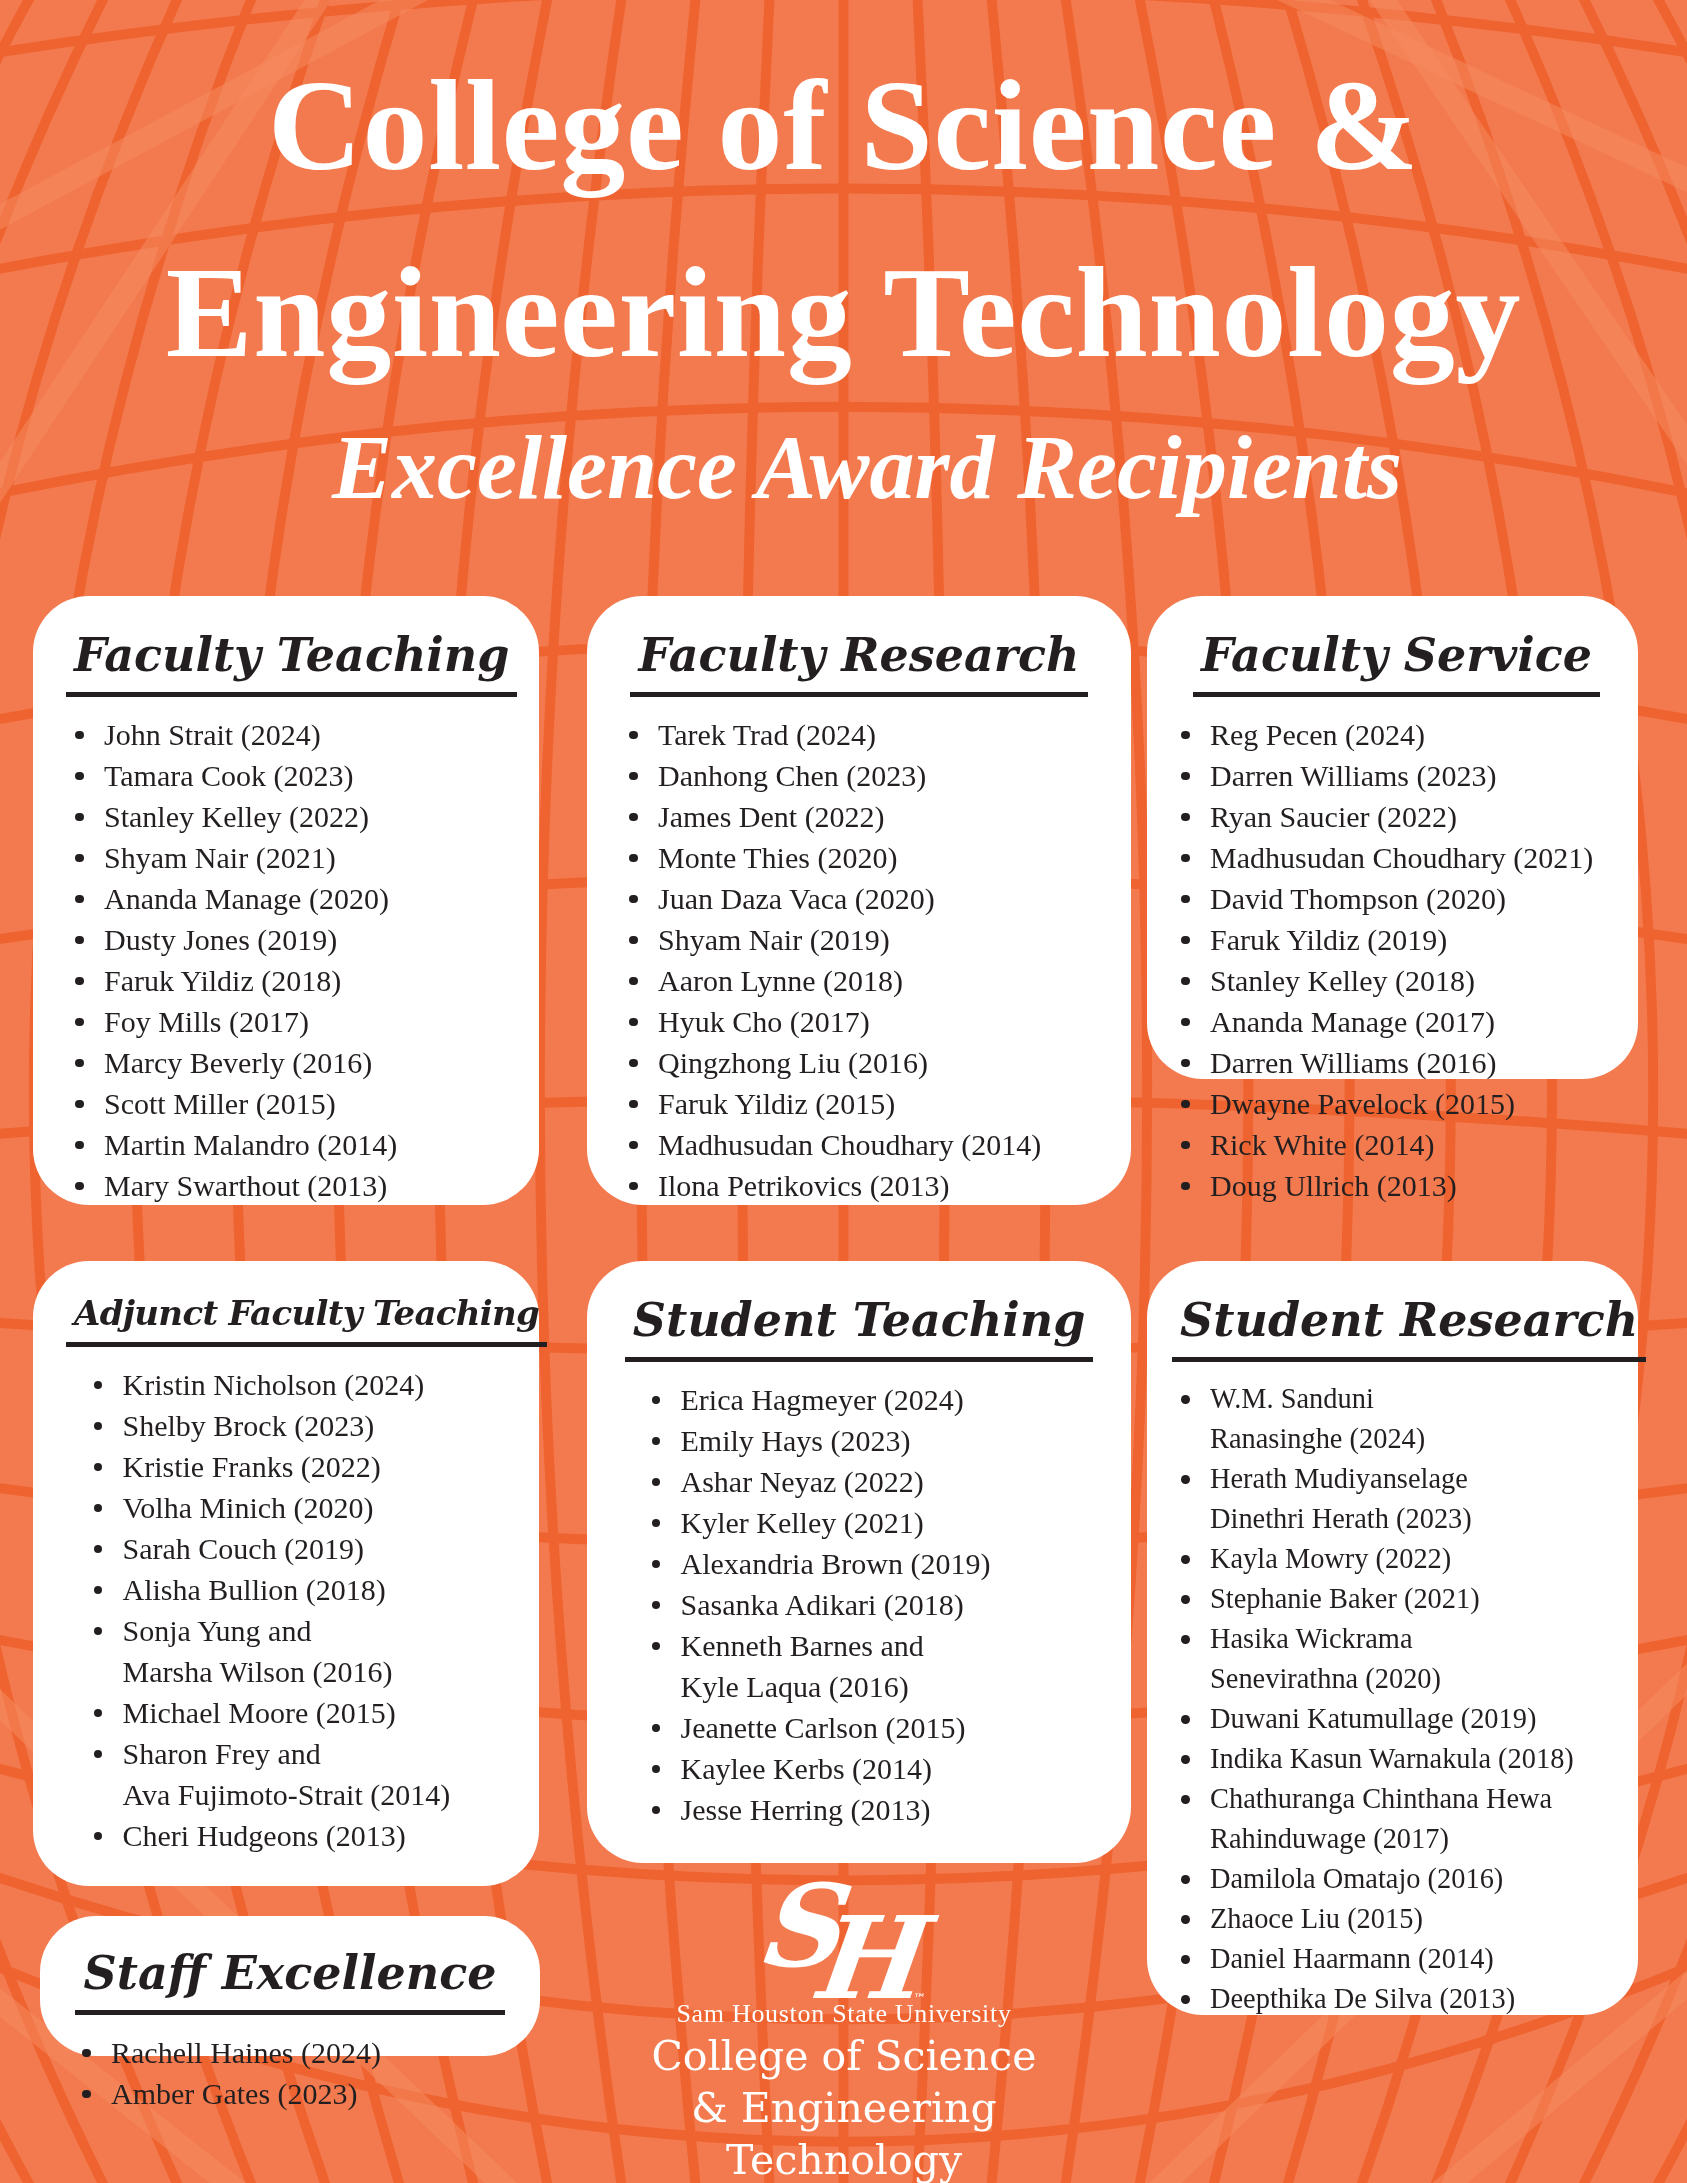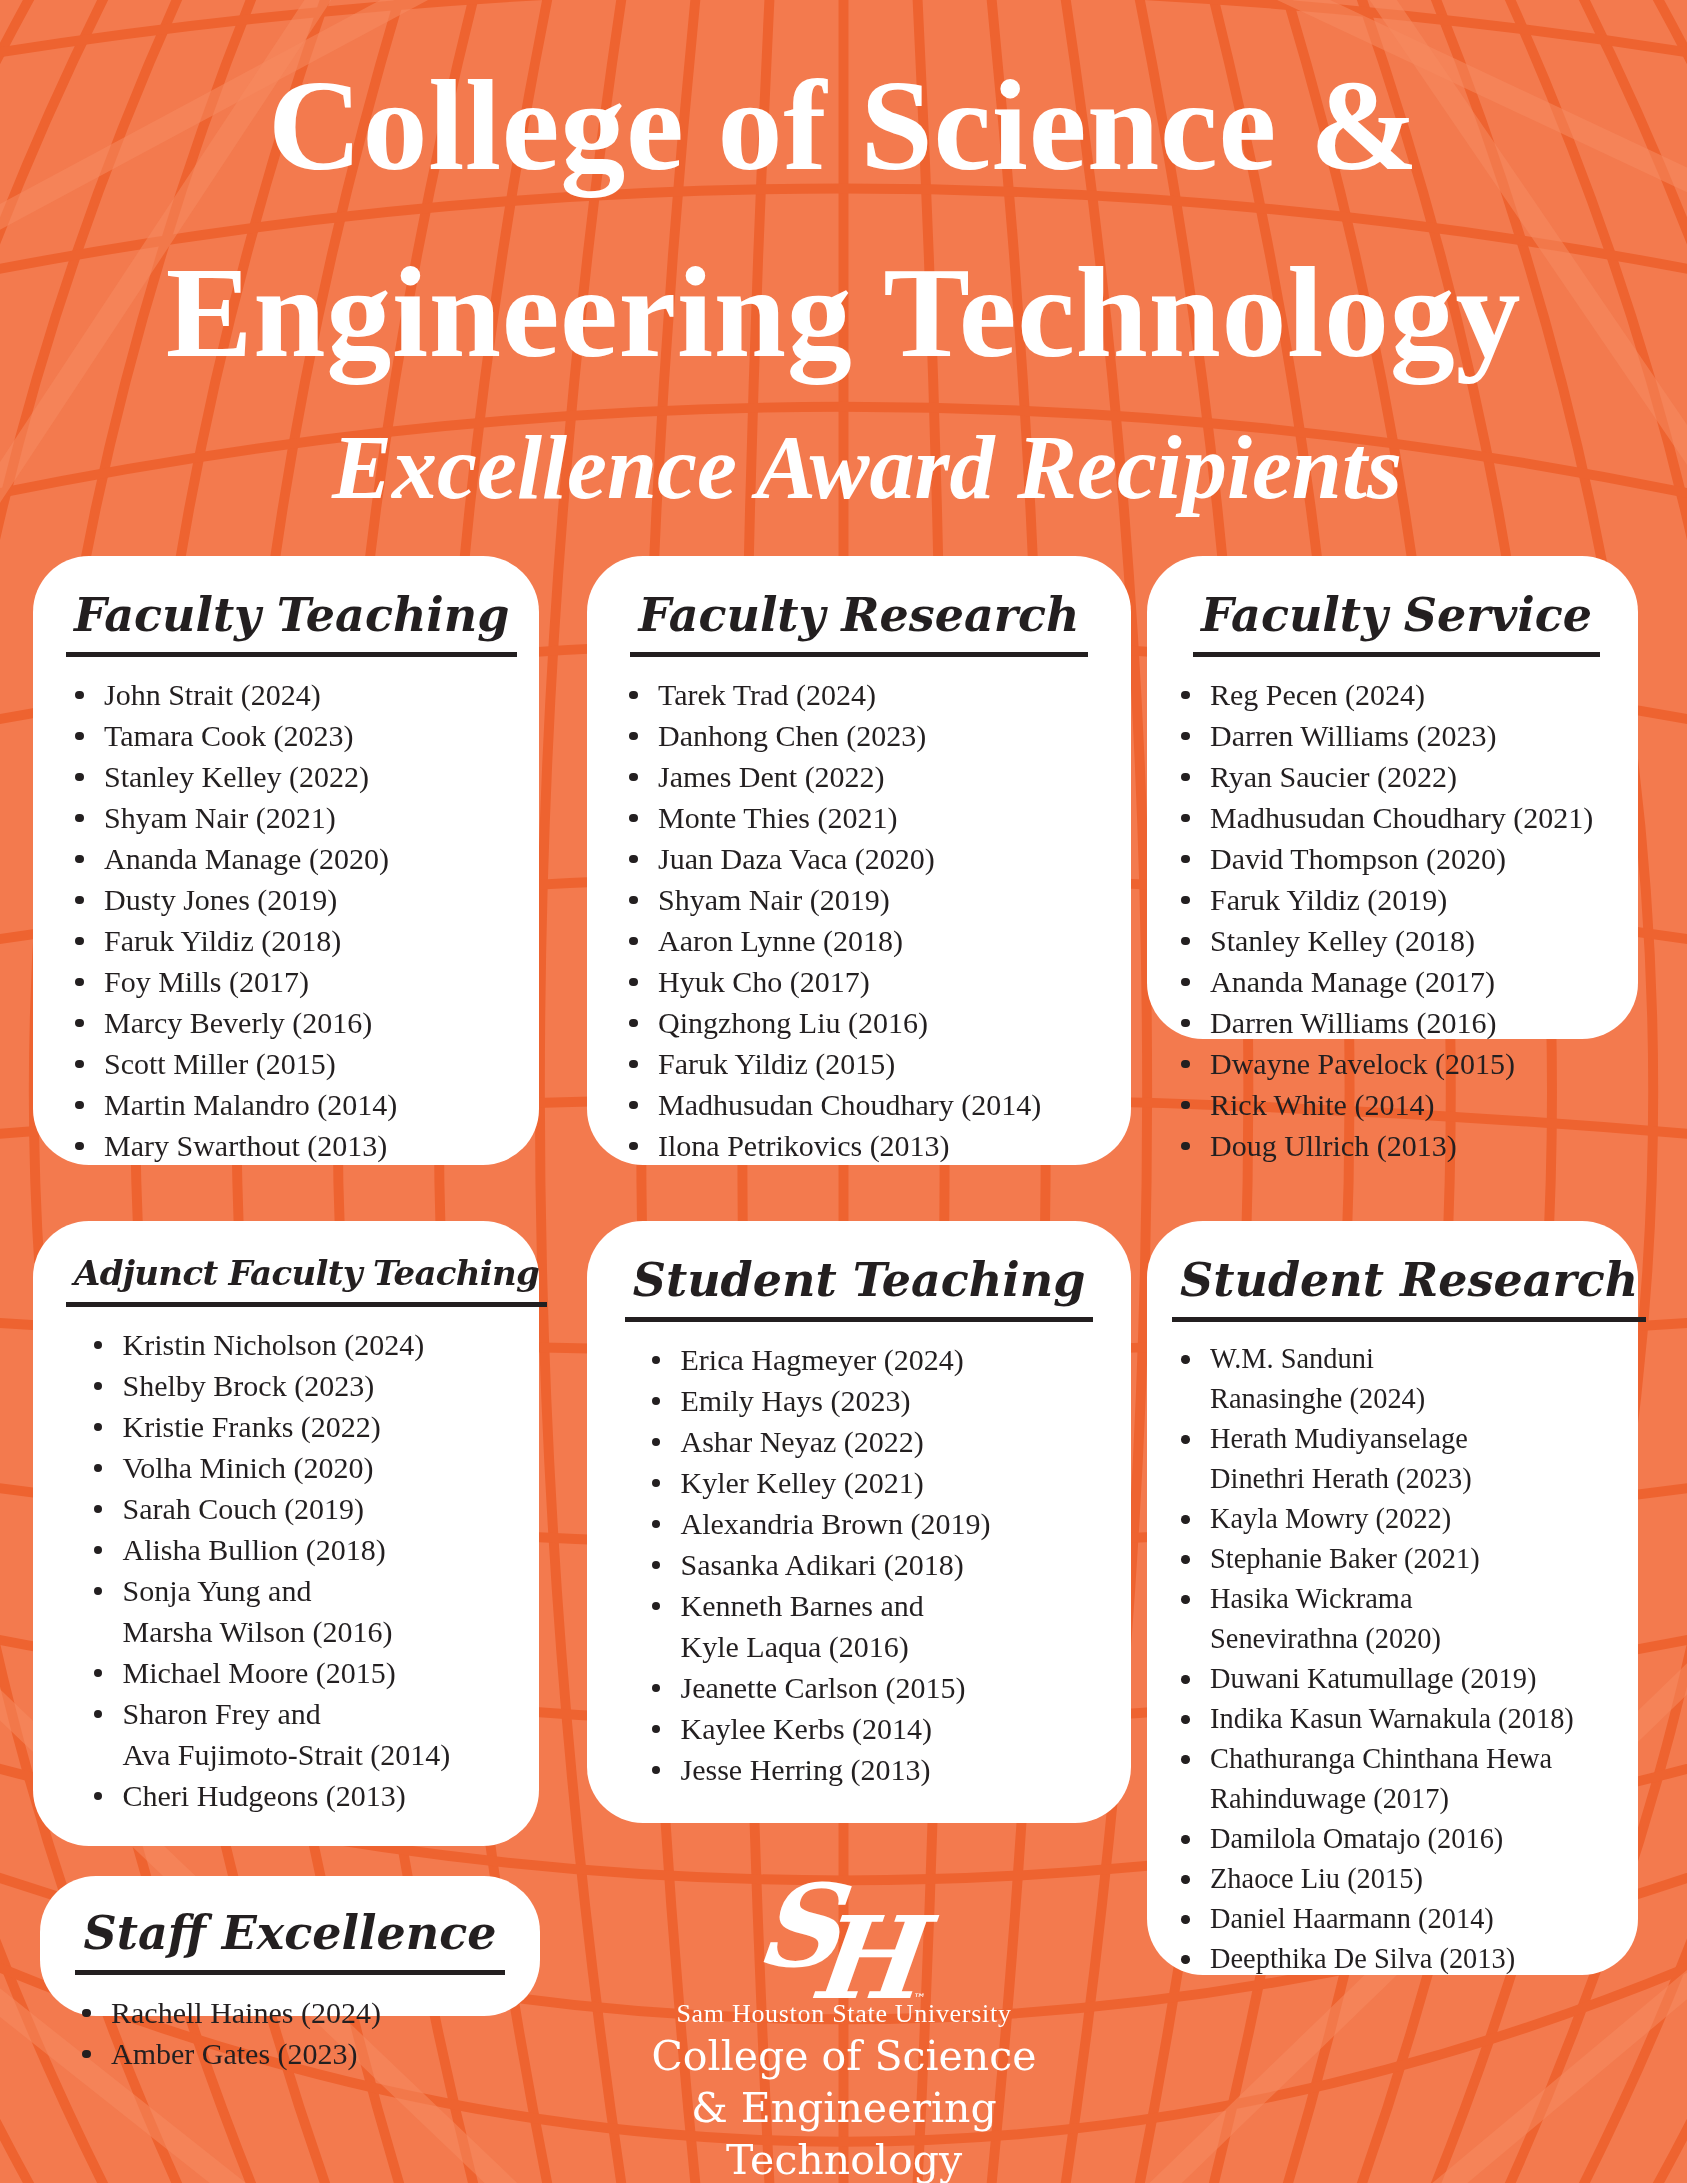--- a/index.html
+++ b/index.html
@@ -45,20 +45,21 @@
     padding-left:47px;
   }
 
   
   .card{
     position:absolute;z-index:2;
     background:var(--card);
     border-radius:56px;
     padding:28px 33px;
     color:var(--ink);
+    margin-top:40px;
   }
   .card-heading{
     margin:2.6px 0 17px;
     text-align:center;
     font-family:"DejaVu Serif", serif;
     font-style:italic;
     font-weight:bold;
     font-size:46px;
     line-height:1.25;
     white-space:nowrap;
@@ -215,21 +216,21 @@
       <li class="award-item">Mary Swarthout (2013)</li>
     </ul>
 </section>
 
 <section class="card card-faculty-research">
   <h2 class="card-heading"><span class="heading-text">Faculty Research</span></h2>
   <ul class="award-list">
       <li class="award-item">Tarek Trad (2024)</li>
       <li class="award-item">Danhong Chen (2023)</li>
       <li class="award-item">James Dent (2022)</li>
-      <li class="award-item">Monte Thies (2021)</li>
+      <li class="award-item">Monte Thies (2020)</li>
       <li class="award-item">Juan Daza Vaca (2020)</li>
       <li class="award-item">Shyam Nair (2019)</li>
       <li class="award-item">Aaron Lynne (2018)</li>
       <li class="award-item">Hyuk Cho (2017)</li>
       <li class="award-item">Qingzhong Liu (2016)</li>
       <li class="award-item">Faruk Yildiz (2015)</li>
       <li class="award-item">Madhusudan Choudhary (2014)</li>
       <li class="award-item">Ilona Petrikovics (2013)</li>
     </ul>
 </section>

